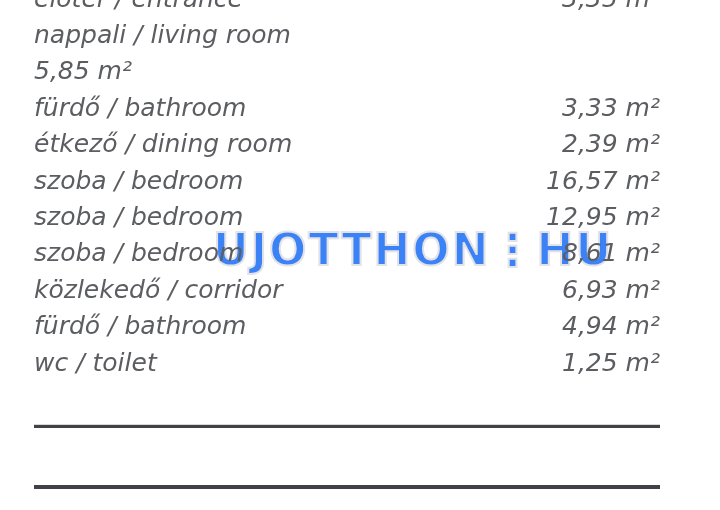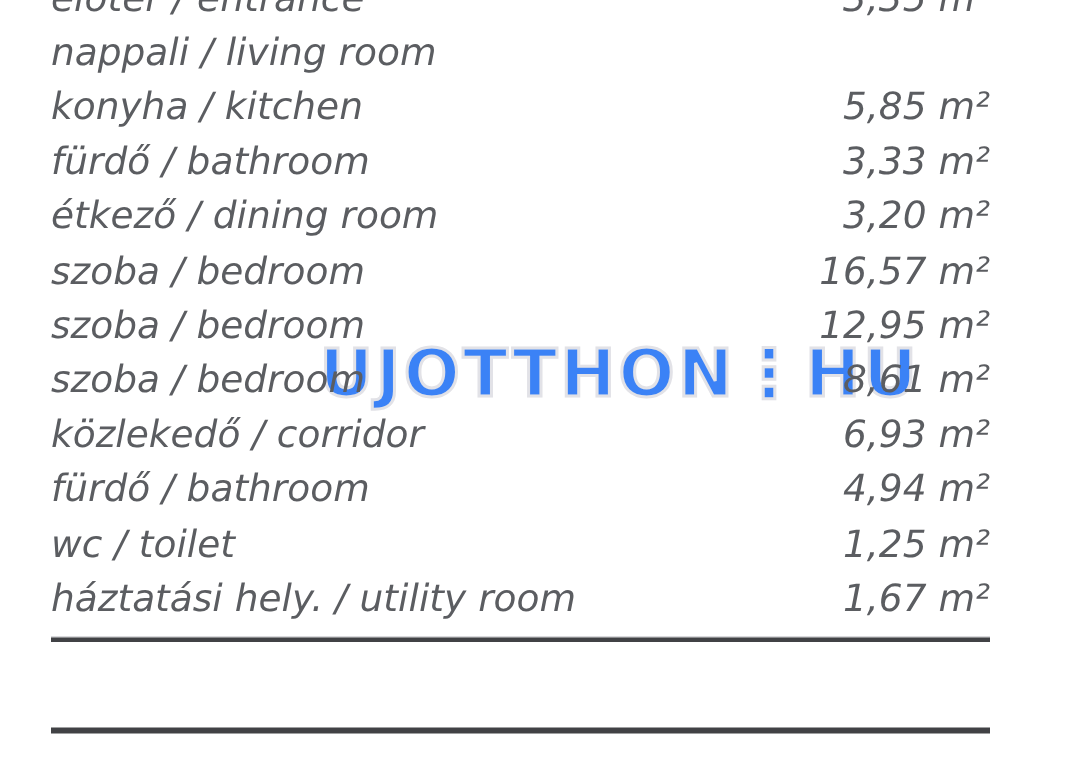--- a/index.html
+++ b/index.html
@@ -91,30 +91,29 @@
 
   <div class="rows">
     <div class="row">
       <span class="label">előtér / entrance</span>
       <span class="area">3,35 m²</span>
     </div>
     <div class="row">
       <span class="label">nappali / living room</span>
     </div>
     <div class="row">
-      <span class="label">konyha / kitchen</span>
       <span class="area">5,85 m²</span>
     </div>
     <div class="row">
       <span class="label">fürdő / bathroom</span>
       <span class="area">3,33 m²</span>
     </div>
     <div class="row">
       <span class="label">étkező / dining room</span>
-      <span class="area">3,20 m²</span>
+      <span class="area">2,39 m²</span>
     </div>
     <div class="row">
       <span class="label">szoba / bedroom</span>
       <span class="area">16,57 m²</span>
     </div>
     <div class="row">
       <span class="label">szoba / bedroom</span>
       <span class="area">12,95 m²</span>
     </div>
     <div class="row">
@@ -126,24 +125,20 @@
       <span class="area">6,93 m²</span>
     </div>
     <div class="row">
       <span class="label">fürdő / bathroom</span>
       <span class="area">4,94 m²</span>
     </div>
     <div class="row">
       <span class="label">wc / toilet</span>
       <span class="area">1,25 m²</span>
     </div>
-    <div class="row">
-      <span class="label">háztatási hely. / utility room</span>
-      <span class="area">1,67 m²</span>
-    </div>
   </div>
 
   <div class="rule rule-top"></div>
 
 
   <div class="rule rule-bottom"></div>
 
 </div>
 
 </body></html>

